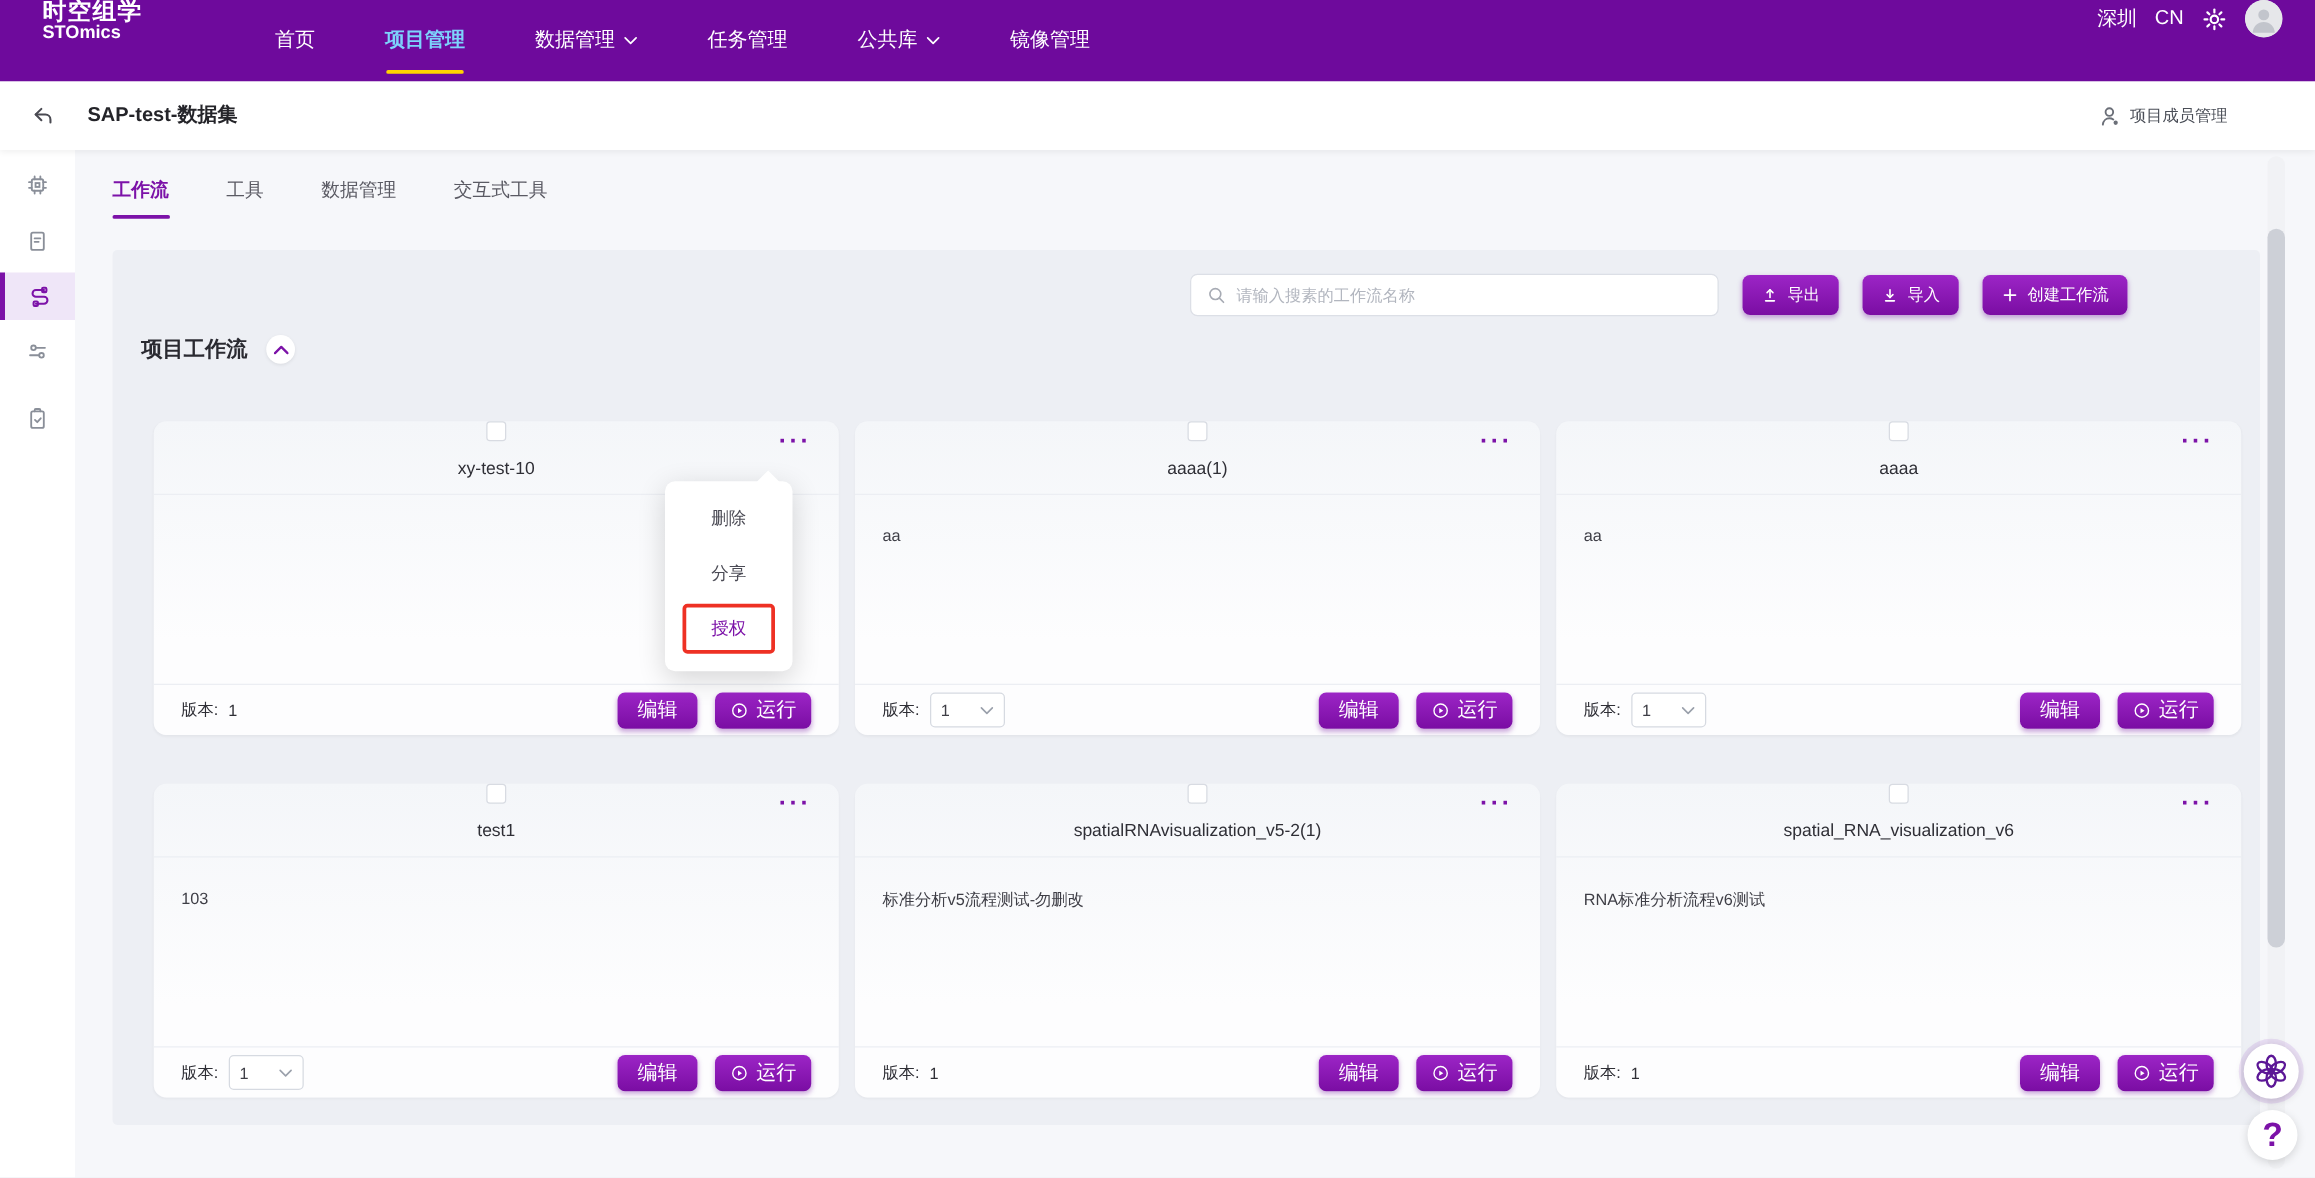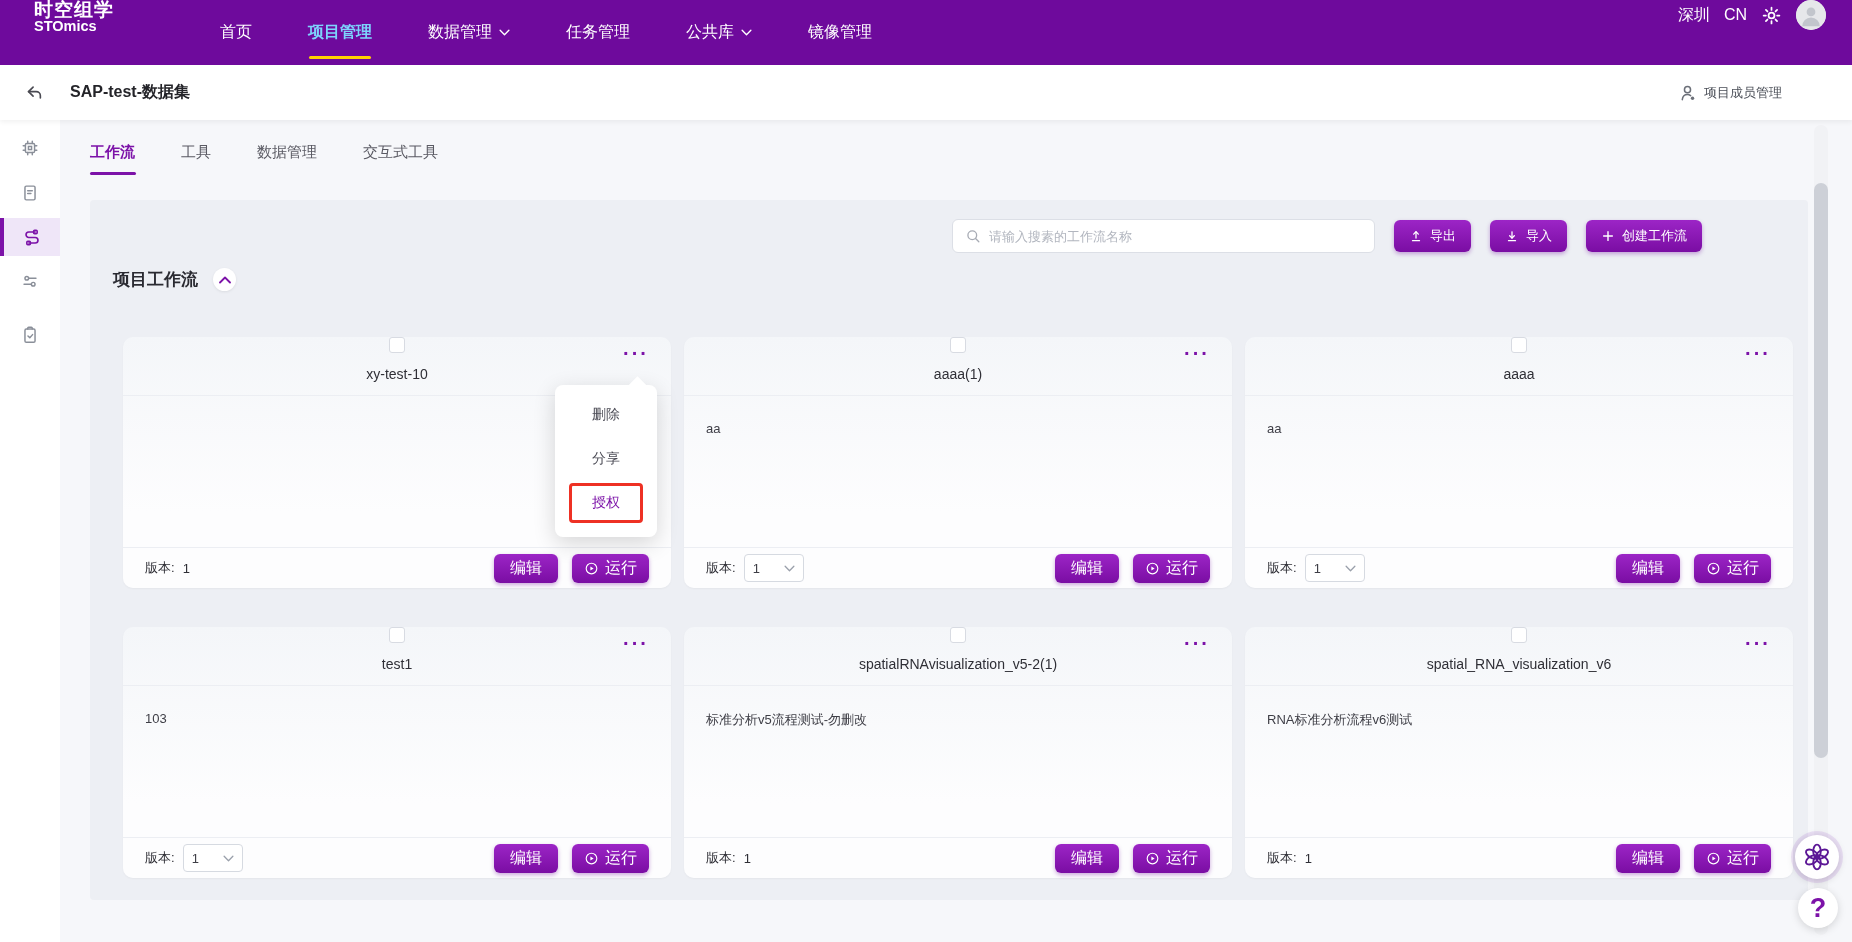--- a/index.html
+++ b/index.html
@@ -94,21 +94,21 @@
   .ver-select { width:60px; height:28px; background:#fff; border:1px solid #d6dae1; border-radius:4px;
                 display:flex; align-items:center; justify-content:space-between; padding:0 8px;
                 font-size:13px; color:#3e3e46; cursor:pointer; }
   .foot-spacer { flex:1; }
   .btn { height:29px; border-radius:6px; background:linear-gradient(180deg,#9c25c6,#7a0da3);
          color:#fff; font-size:16px; display:flex; align-items:center; justify-content:center; gap:6px;
          padding:0 16px; box-shadow:0 2px 4px rgba(110,10,156,.35); cursor:pointer; }
   .btn.run { padding:0 12px; margin-left:14px; }
 
   
-  .menu { position:absolute; top:48px; right:14px; width:102px; background:#fff; border-radius:8px;
+  .menu { position:absolute; top:48px; right:37px; width:102px; background:#fff; border-radius:8px;
           box-shadow:0 6px 22px rgba(0,0,0,.16); z-index:25; padding:8px 0 12px; }
   .menu::before { content:""; position:absolute; top:-6px; right:13px; width:13px; height:13px;
                   background:#fff; transform:rotate(45deg); }
   .menu-item { height:44px; display:flex; align-items:center; justify-content:center;
                font-size:14px; color:#4b4b55; cursor:pointer; }
   .menu-item .redbox { display:flex; align-items:center; justify-content:center;
                width:74px; height:40px; border:3px solid #ee3124; border-radius:4px; color:#7c12a8; }
 
   
   .sb-track { position:absolute; right:24px; top:125px; width:14px; height:810px;

